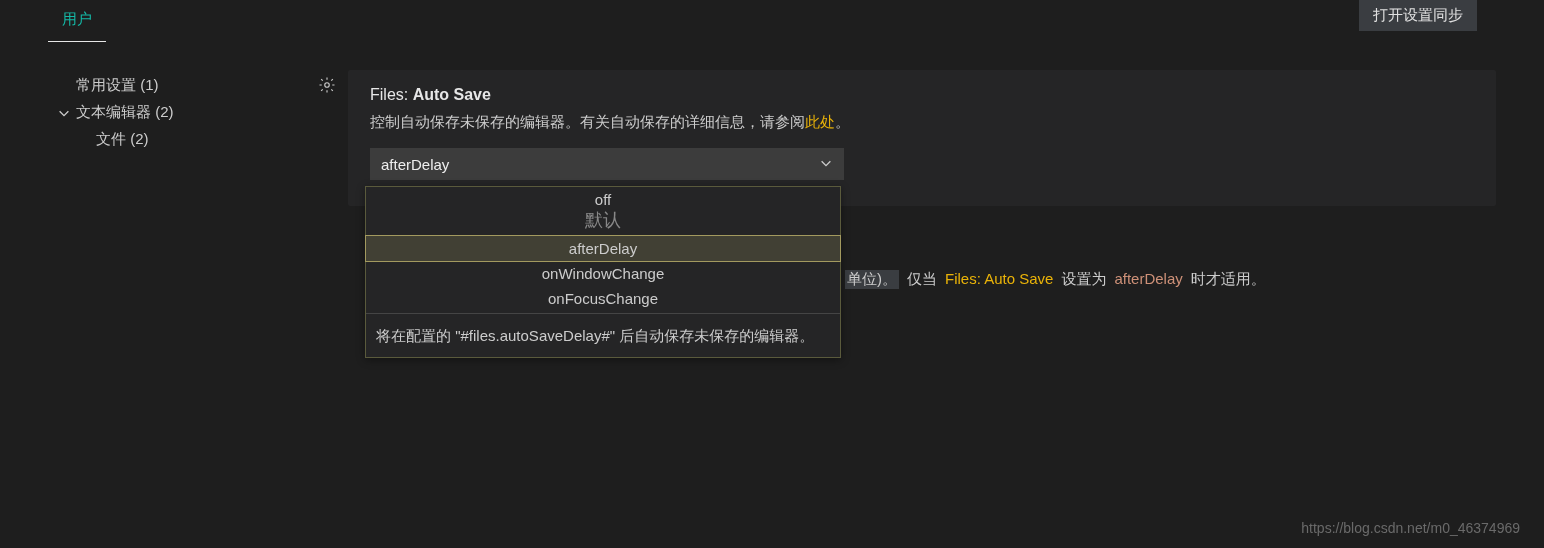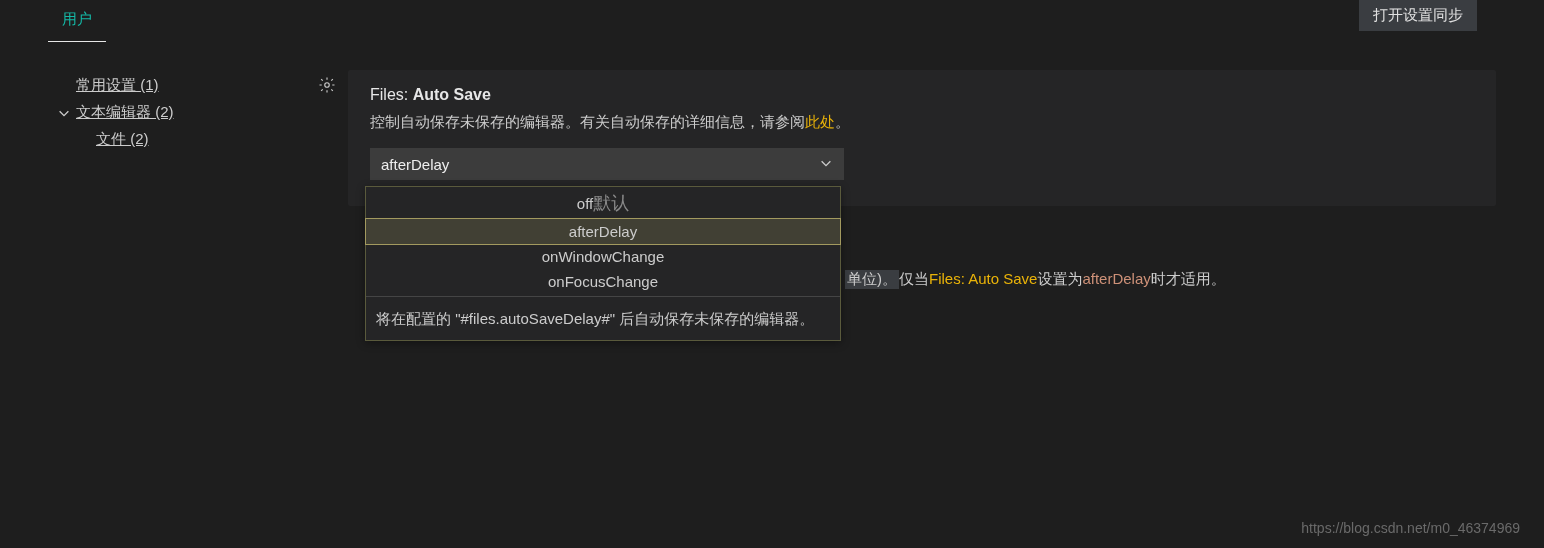--- a/index.html
+++ b/index.html
@@ -54,21 +54,20 @@
       padding-top: 2px;
     }
     .tree-item {
       display: flex;
       align-items: center;
       padding: 4px 0 4px 8px;
       font-size: 15px;
       color: #cccccc;
       cursor: pointer;
       gap: 4px;
-      text-decoration: underline;
     }
     .tree-item.indent-1 { padding-left: 28px; }
     .tree-item.indent-2 { padding-left: 48px; }
     .chevron {
       width: 16px;
       height: 16px;
       display: inline-flex;
       align-items: center;
       justify-content: center;
     }
@@ -123,26 +122,27 @@
       top: 186px;
       left: 365px;
       width: 476px;
       background: #252526;
       border: 1px solid #5a5a3c;
       z-index: 10;
       box-shadow: 0 2px 8px rgba(0,0,0,0.4);
     }
     .dd-option {
       display: flex;
-      justify-content: center;
+      justify-content: flex-end;
       align-items: center;
       padding: 4px 10px;
       font-size: 15px;
       color: #cccccc;
       cursor: pointer;
+      flex-direction: column;
     }
     .dd-option.selected {
       background: #414034;
       border: 1px solid #a39a5f;
       margin: -1px;
       position: relative;
     }
     .dd-option .default-tag { color: #888888; font-size: 18px; }
     .dd-separator { height: 1px; background: #454545; margin: 2px 0; }
     .dd-footer {
@@ -152,21 +152,21 @@
       line-height: 1.55;
     }
     .below-text {
       position: absolute;
       top: 270px;
       left: 845px;
       font-size: 15px;
       color: #cccccc;
       display: flex;
       align-items: baseline;
-      gap: 0;
+      gap: 8px;
     }
     .below-text .hl-box {
       background: #3a3d41;
       padding: 0 2px;
     }
     .below-text .code { color: #ce9178; display: inline; }
     .watermark {
       position: absolute;
       bottom: 12px;
       right: 24px;

